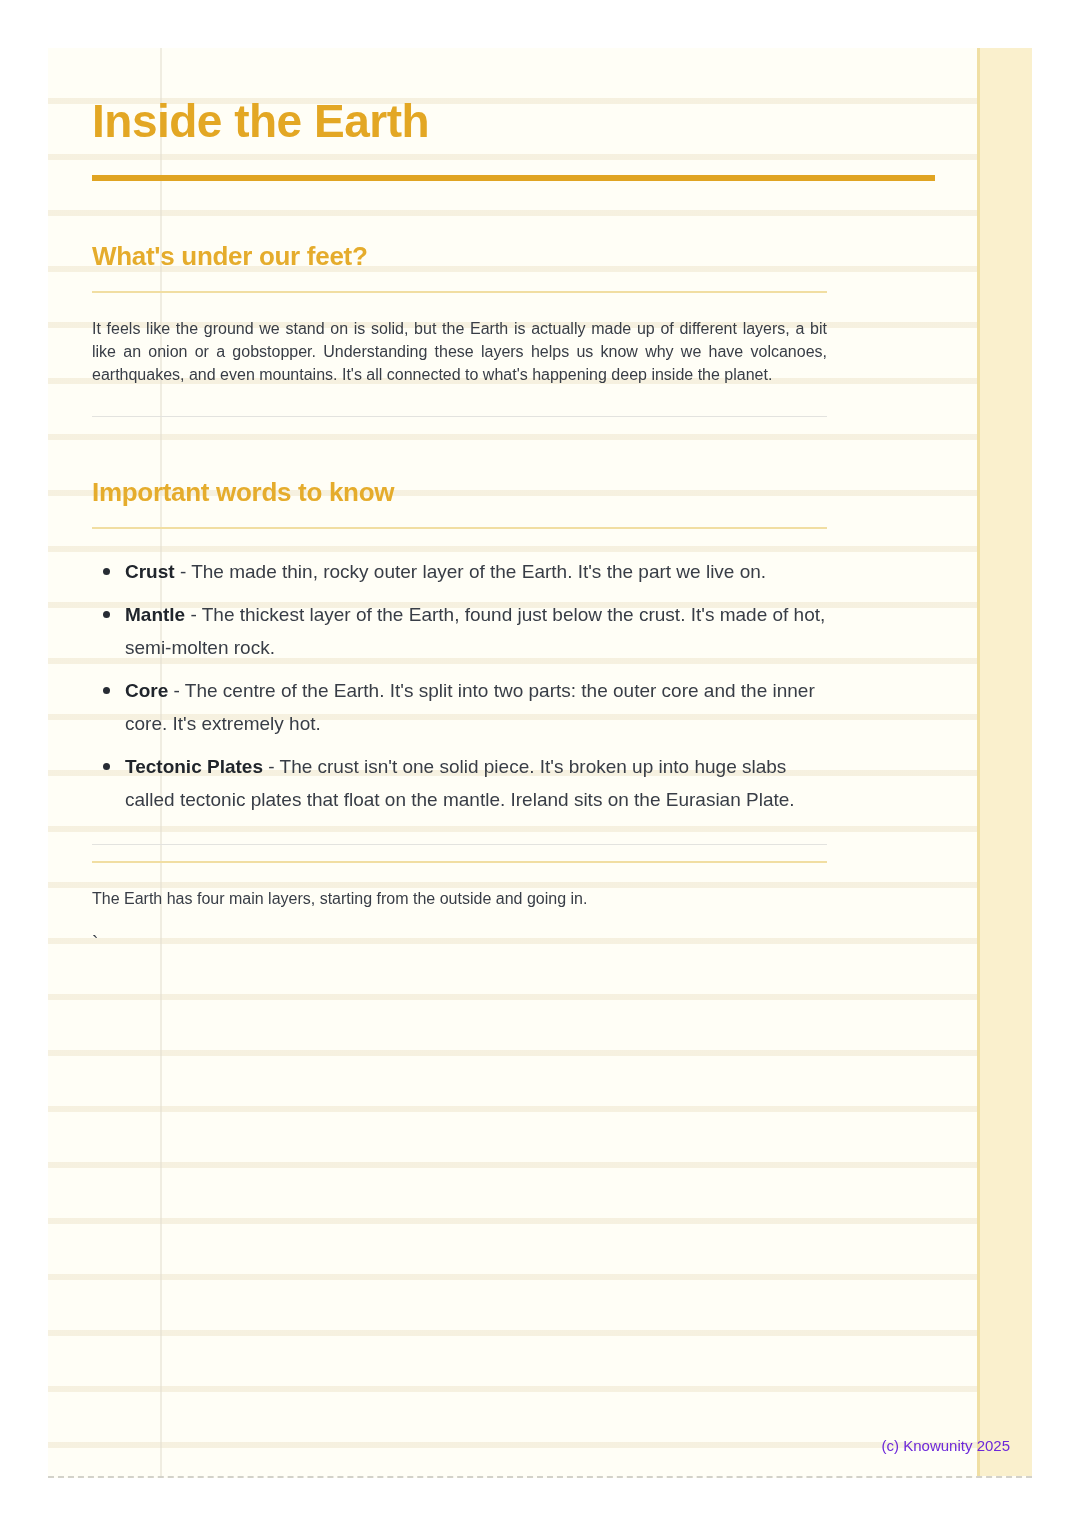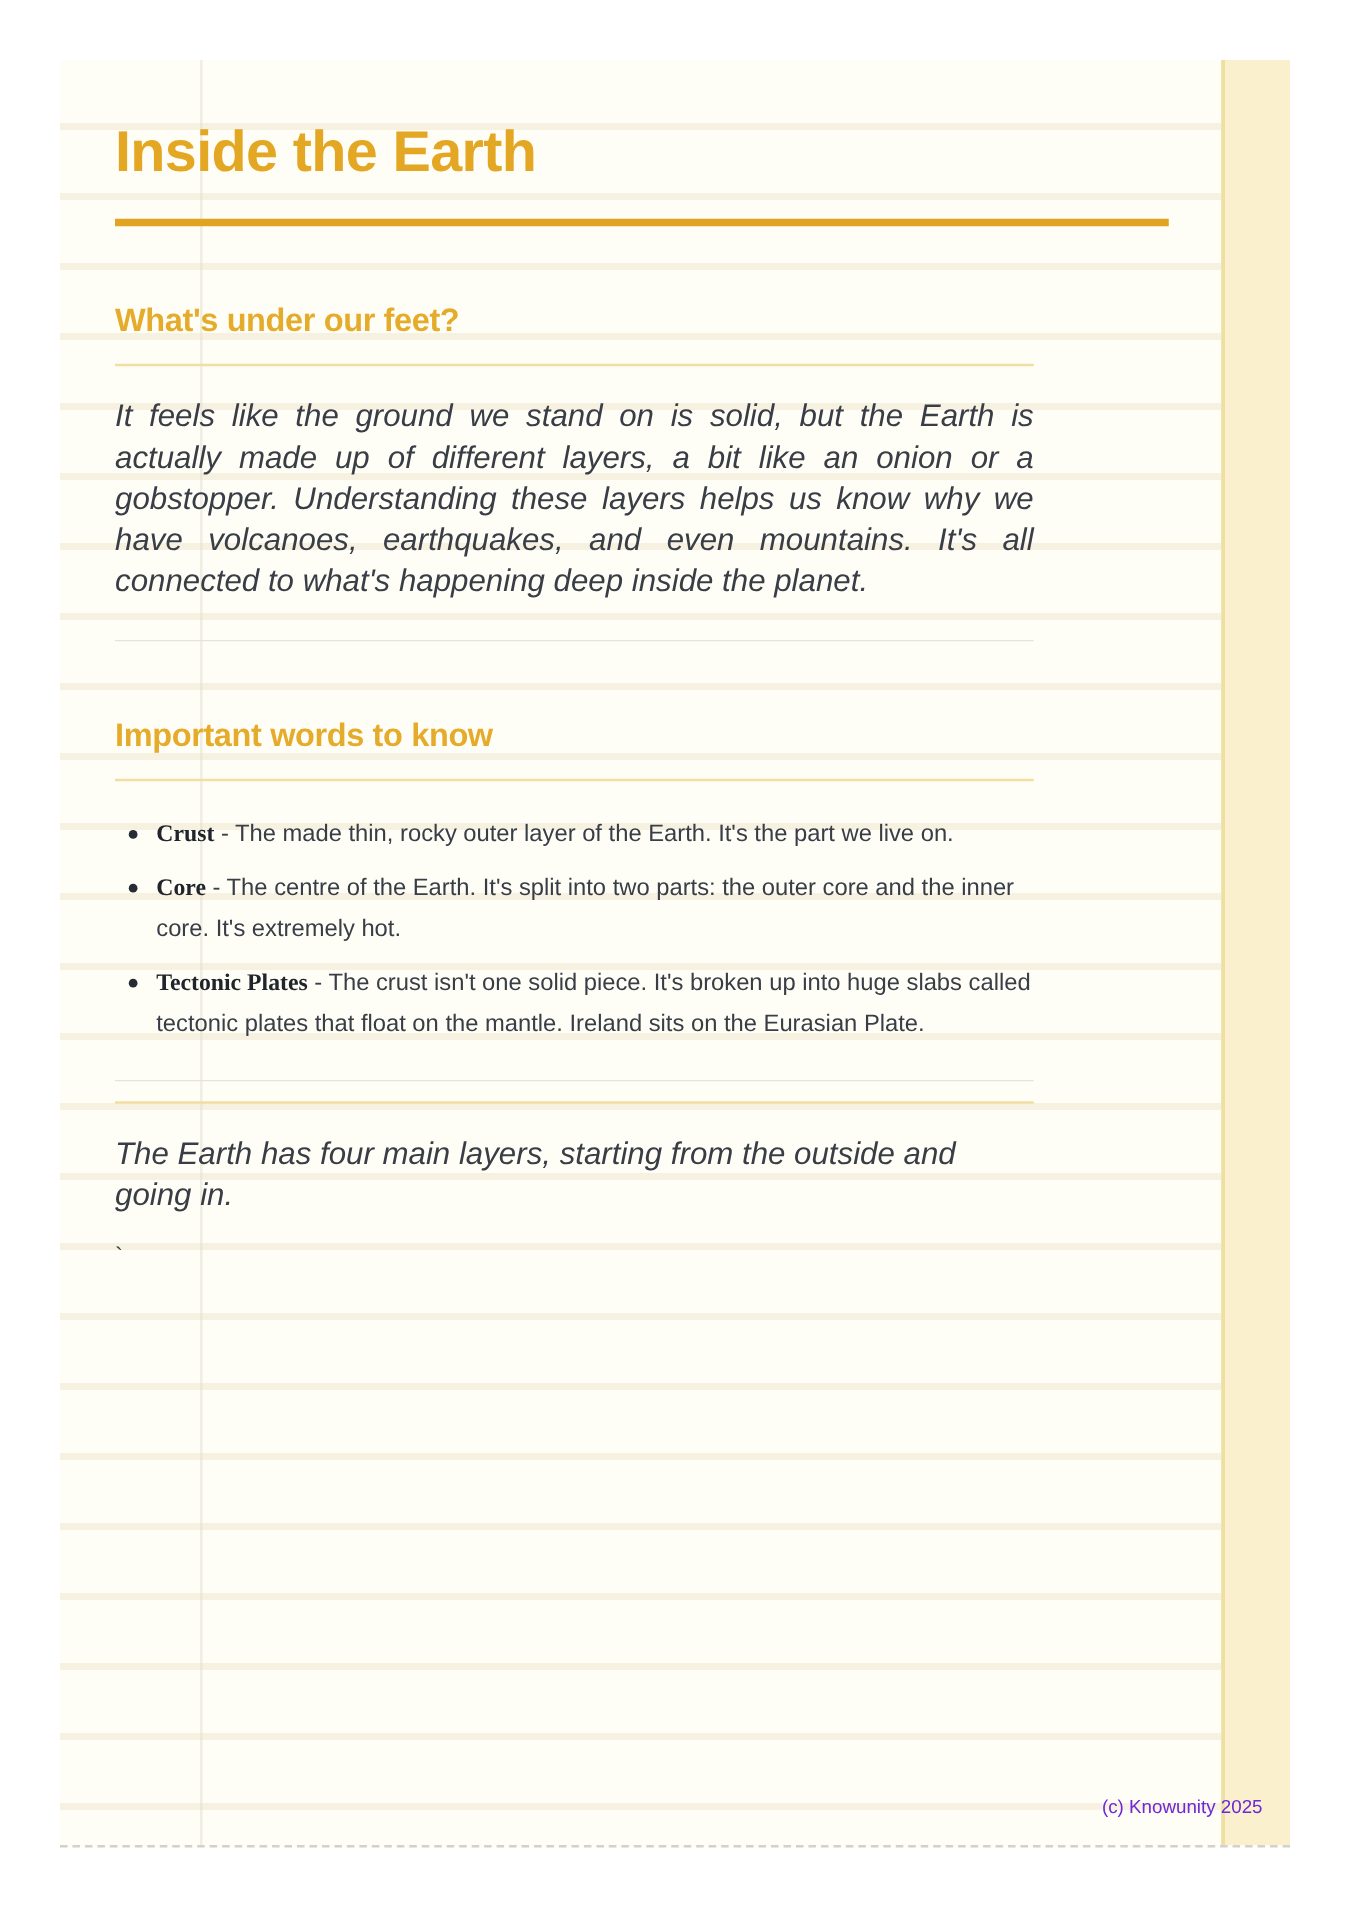--- a/index.html
+++ b/index.html
@@ -73,24 +73,23 @@
   }
   .heading-underline {
     margin-top: 16px;
     width: 735px; height: 2px;
     background: #F1DEA2;
   }
 
   p.body-text {
     margin-top: 24px;
     width: 735px;
-    font-size: 25px;
-    line-height: 33px;
+    font-size: 16px;
+    line-height: 23px;
     color: #383D46;
-    font-style: italic;
   }
   p.justified { text-align: justify; }
 
   .divider {
     margin-top: 30px;
     width: 735px; height: 1px;
     background: #E3E3DF;
   }
   .divider.second { margin-top: 28px; }
 
@@ -110,21 +109,20 @@
   .bullet-dot {
     position: absolute;
     left: 11px; top: 13px;
     width: 7px; height: 7px;
     border-radius: 50%;
     background: #272C34;
   }
   .vocab-term {
     font-weight: 700;
     color: #20252C;
-    font-family: Liberation Serif, serif;
   }
 
   p.stray-char {
     margin-top: 16px;
     font-size: 19px;
     line-height: 33px;
     color: #383D46;
   }
 
   .footer-copyright {
@@ -157,20 +155,23 @@
 
     <section>
       <h2 class="section-heading">Important words to know</h2>
       <div class="heading-underline"></div>
 
       <ul class="vocab-list">
         <li>
           <span class="bullet-dot"></span><span class="vocab-term">Crust</span><span> - The made thin, rocky outer layer of the Earth. It's the part we live on.</span>
         </li>
         <li>
+          <span class="bullet-dot"></span><span class="vocab-term">Mantle</span><span> - The thickest layer of the Earth, found just below the crust. It's made of hot, semi-molten rock.</span>
+        </li>
+        <li>
           <span class="bullet-dot"></span><span class="vocab-term">Core</span><span> - The centre of the Earth. It's split into two parts: the outer core and the inner core. It's extremely hot.</span>
         </li>
         <li>
           <span class="bullet-dot"></span><span class="vocab-term">Tectonic Plates</span><span> - The crust isn't one solid piece. It's broken up into huge slabs called tectonic plates that float on the mantle. Ireland sits on the Eurasian Plate.</span>
         </li>
       </ul>
     </section>
 
     <div class="divider second"></div>
 

